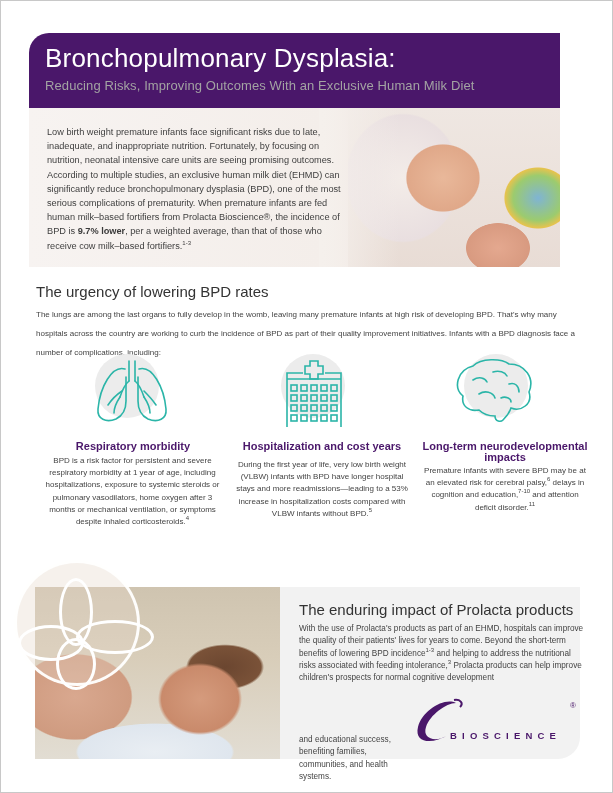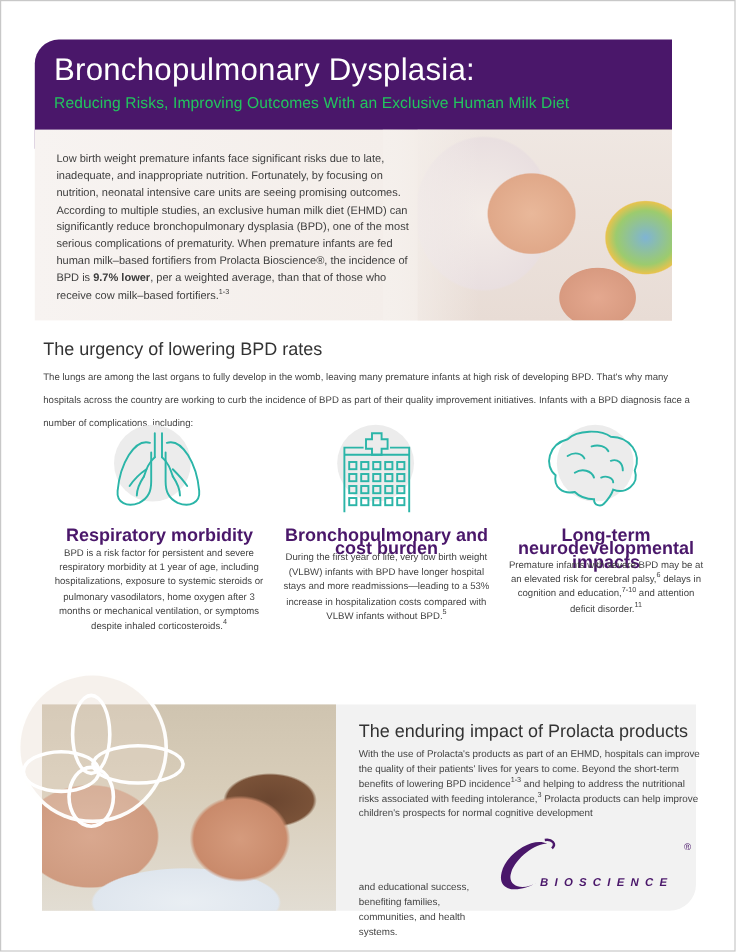--- a/index.html
+++ b/index.html
@@ -1,53 +1,53 @@
 <!DOCTYPE html>
 <html><head>
 <meta charset="utf-8">
 <style>
   html,body{margin:0;padding:0;}
   body{width:613px;height:793px;background:#fff;position:relative;overflow:hidden;font-family:"Liberation Sans",sans-serif;color:#4a4a4a;}
   .frame{position:absolute;left:0;top:0;width:611px;height:791px;border:1px solid #c8c8c8;}
   .banner{position:absolute;left:29px;top:33px;width:531px;height:91px;background:#4a176a;border-radius:20px 0 0 0;}
   .banner .t1{position:absolute;left:16px;top:10px;font-size:26px;color:#fff;letter-spacing:0.2px;}
-  .banner .t2{position:absolute;left:16px;top:45px;font-size:13px;color:#22c55e;letter-spacing:0.1px;}
+  .banner .t2{position:absolute;left:16px;top:45px;font-size:13px;color:#a3a3a3;letter-spacing:0.1px;}
   .hero{position:absolute;left:29px;top:108px;width:531px;height:159px;background:linear-gradient(90deg,#f7f3f1 0%,#f4eeea 55%,#e9dcd4 70%,#d7bfae 100%);overflow:hidden;}
   .hero .photo{position:absolute;left:319px;top:0;width:212px;height:159px;
     background:
       radial-gradient(ellipse 60px 55px at 95px 70px,#e9b89a 0%,#e0a889 60%,transparent 62%),
       radial-gradient(ellipse 80px 90px at 55px 70px,#f3ece8 0%,#e9dfe0 70%,transparent 72%),
       radial-gradient(ellipse 55px 50px at 190px 90px,#7fb4d4 0%,#9ccb6e 45%,#e6c34e 60%,transparent 62%),
       radial-gradient(ellipse 45px 35px at 150px 140px,#e4a88f 0%,#d89a80 70%,transparent 72%),
       linear-gradient(180deg,#efe7e2,#e8dcd5);}
   .hero .fade{position:absolute;left:290px;top:0;width:80px;height:159px;background:linear-gradient(90deg,#f5f0ec,rgba(245,240,236,0));}
   .hero p{position:absolute;left:18px;top:17px;width:305px;margin:0;font-size:9.2px;line-height:14.2px;color:#3e3e3e;}
   .hero b{color:#3a3a3a;font-weight:bold;}
   sup{font-size:6px;line-height:0;vertical-align:4px;}
   h2.urg{position:absolute;left:36px;top:283px;margin:0;font-size:15px;font-weight:normal;color:#333;text-align:center;}
   p.urgp{position:absolute;left:36px;top:305px;width:540px;margin:0;font-size:8px;line-height:19px;color:#444;}
   .icon-circle{position:absolute;width:64px;height:64px;border-radius:50%;background:#ececec;}
   .icon{position:absolute;}
-  .col-title{position:absolute;text-align:center;font-weight:bold;font-size:15px;color:#4a176a;line-height:11px;}
+  .col-title{position:absolute;text-align:center;font-weight:bold;font-size:11px;color:#4a176a;line-height:11px;}
   .col-text{position:absolute;text-align:center;font-size:8px;line-height:12.2px;color:#444;margin:0;}
   .photo2{position:absolute;left:35px;top:587px;width:245px;height:172px;overflow:hidden;
     background:
       radial-gradient(ellipse 70px 60px at 165px 112px,#d59b7d 0%,#c98a6b 55%,transparent 60%),
       radial-gradient(ellipse 60px 35px at 190px 80px,#6b4630 0%,#7a5238 60%,transparent 65%),
       radial-gradient(ellipse 110px 40px at 120px 165px,#e9eef3 0%,#dfe6ee 70%,transparent 72%),
       radial-gradient(ellipse 80px 60px at 40px 110px,#d9a88f 0%,#cf9b80 70%,transparent 72%),
       linear-gradient(180deg,#cfc4b0 0%,#d8cdb9 40%,#e2ddd3 100%);}
   .petal{position:absolute;border:3px solid #fff;border-radius:50%;}
   .panel{position:absolute;left:280px;top:587px;width:300px;height:172px;background:#f2f2f2;border-radius:0 0 22px 0;}
   h2.end{position:absolute;left:299px;top:601px;margin:0;font-size:15px;font-weight:normal;color:#333;}
   p.endp{position:absolute;left:299px;top:623px;width:290px;margin:0;font-size:8.2px;line-height:12.3px;color:#444;}
   p.endp2{position:absolute;left:299px;top:734px;width:100px;margin:0;font-size:8.2px;line-height:12.3px;color:#444;}
   .logo{position:absolute;left:414px;top:697px;width:170px;height:50px;}
   .logo .word{position:absolute;left:28px;top:0px;font-family:"Liberation Serif",serif;font-size:30px;color:#4a176a;font-weight:bold;letter-spacing:-0.5px;}
-  .logo .sub{position:absolute;left:36px;top:33px;font-size:9.5px;font-weight:bold;color:#4a176a;letter-spacing:5.2px;font-style:italic;}
+  .logo .sub{position:absolute;left:36px;top:33px;font-size:9.5px;font-weight:bold;color:#4a176a;letter-spacing:5.2px;}
   .logo svg{position:absolute;left:0;top:0;}
 </style>
 </head>
 <body>
 
 <div class="frame"></div>
 
 <div class="banner">
   <div class="t1">Bronchopulmonary Dysplasia:</div>
   <div class="t2">Reducing Risks, Improving Outcomes With an Exclusive Human Milk Diet</div>
@@ -95,21 +95,21 @@
       <rect x="28" y="48" width="6" height="6"></rect>
       <rect x="38" y="48" width="6" height="6"></rect>
       <rect x="48" y="48" width="6" height="6"></rect>
     <rect x="8" y="58" width="6" height="6"></rect>
       <rect x="18" y="58" width="6" height="6"></rect>
       <rect x="28" y="58" width="6" height="6"></rect>
       <rect x="38" y="58" width="6" height="6"></rect>
       <rect x="48" y="58" width="6" height="6"></rect>
   </g>
 </svg>
-<div class="col-title" style="left:232px;top:441px;width:180px;">Bronchopulmonary and cost burden</div>
+<div class="col-title" style="left:232px;top:441px;width:180px;">Hospitalization and cost years</div>
 <p class="col-text" style="left:232px;top:459px;width:180px;"><span>During the first year of life, very low birth weight (VLBW) infants with BPD have longer hospital stays and more readmissions—leading to a 53% increase in hospitalization costs compared with VLBW infants without BPD.</span><sup>5</sup></p>
 
 <div class="icon-circle" style="left:464px;top:354px;"></div>
 <svg class="icon" style="left:449px;top:356px;" width="90" height="72" viewBox="0 0 90 72">
   <g fill="none" stroke="#2bb5a8" stroke-width="1.6" stroke-linecap="round">
     <path d="M14 40 C4 32 8 14 24 10 C32 2 52 2 60 8 C76 8 86 22 80 36 C84 48 72 56 62 52 C60 58 56 62 54 64 C52 66 46 66 46 60 C40 60 34 58 30 54 C20 56 12 50 14 40 Z"></path>
     <path d="M24 24 C30 20 36 22 38 26 M44 16 C50 14 56 16 58 20 M60 28 C66 26 70 30 70 36 M30 38 C36 34 44 36 46 42 M52 42 C56 40 62 42 62 46"></path>
   </g>
 </svg>
 <div class="col-title" style="left:420px;top:441px;width:170px;">Long-term neurodevelopmental impacts</div>

